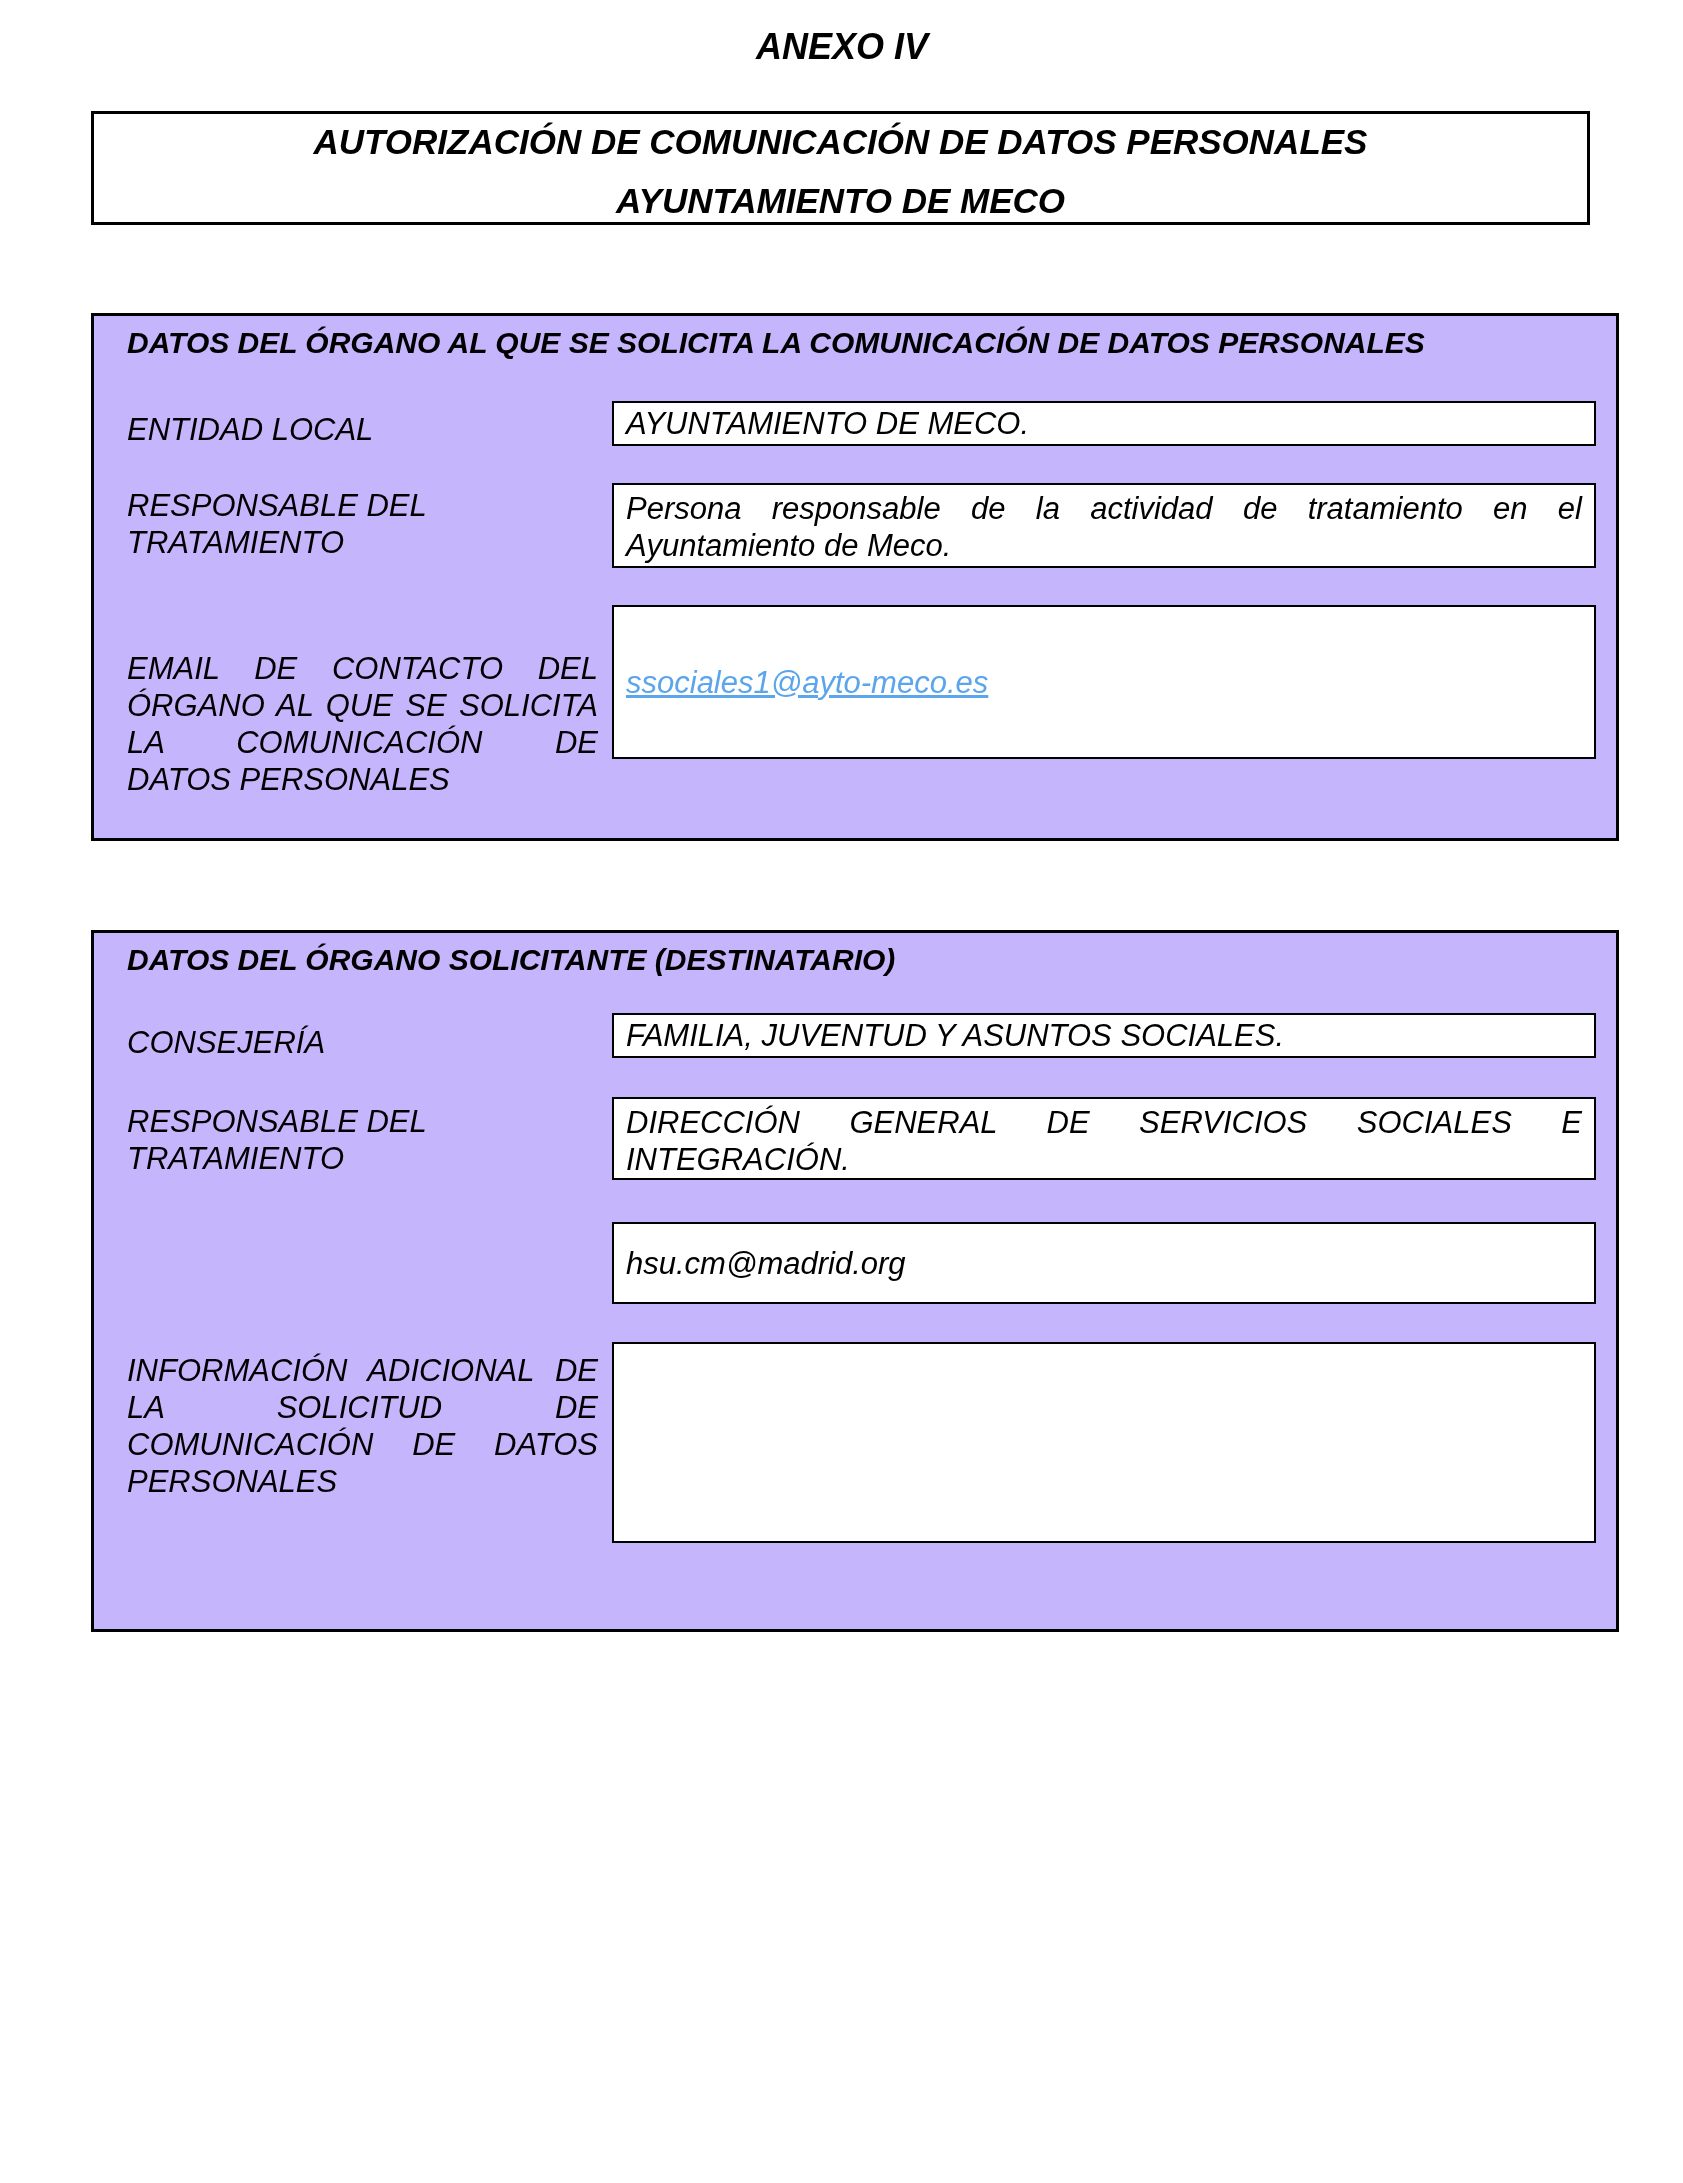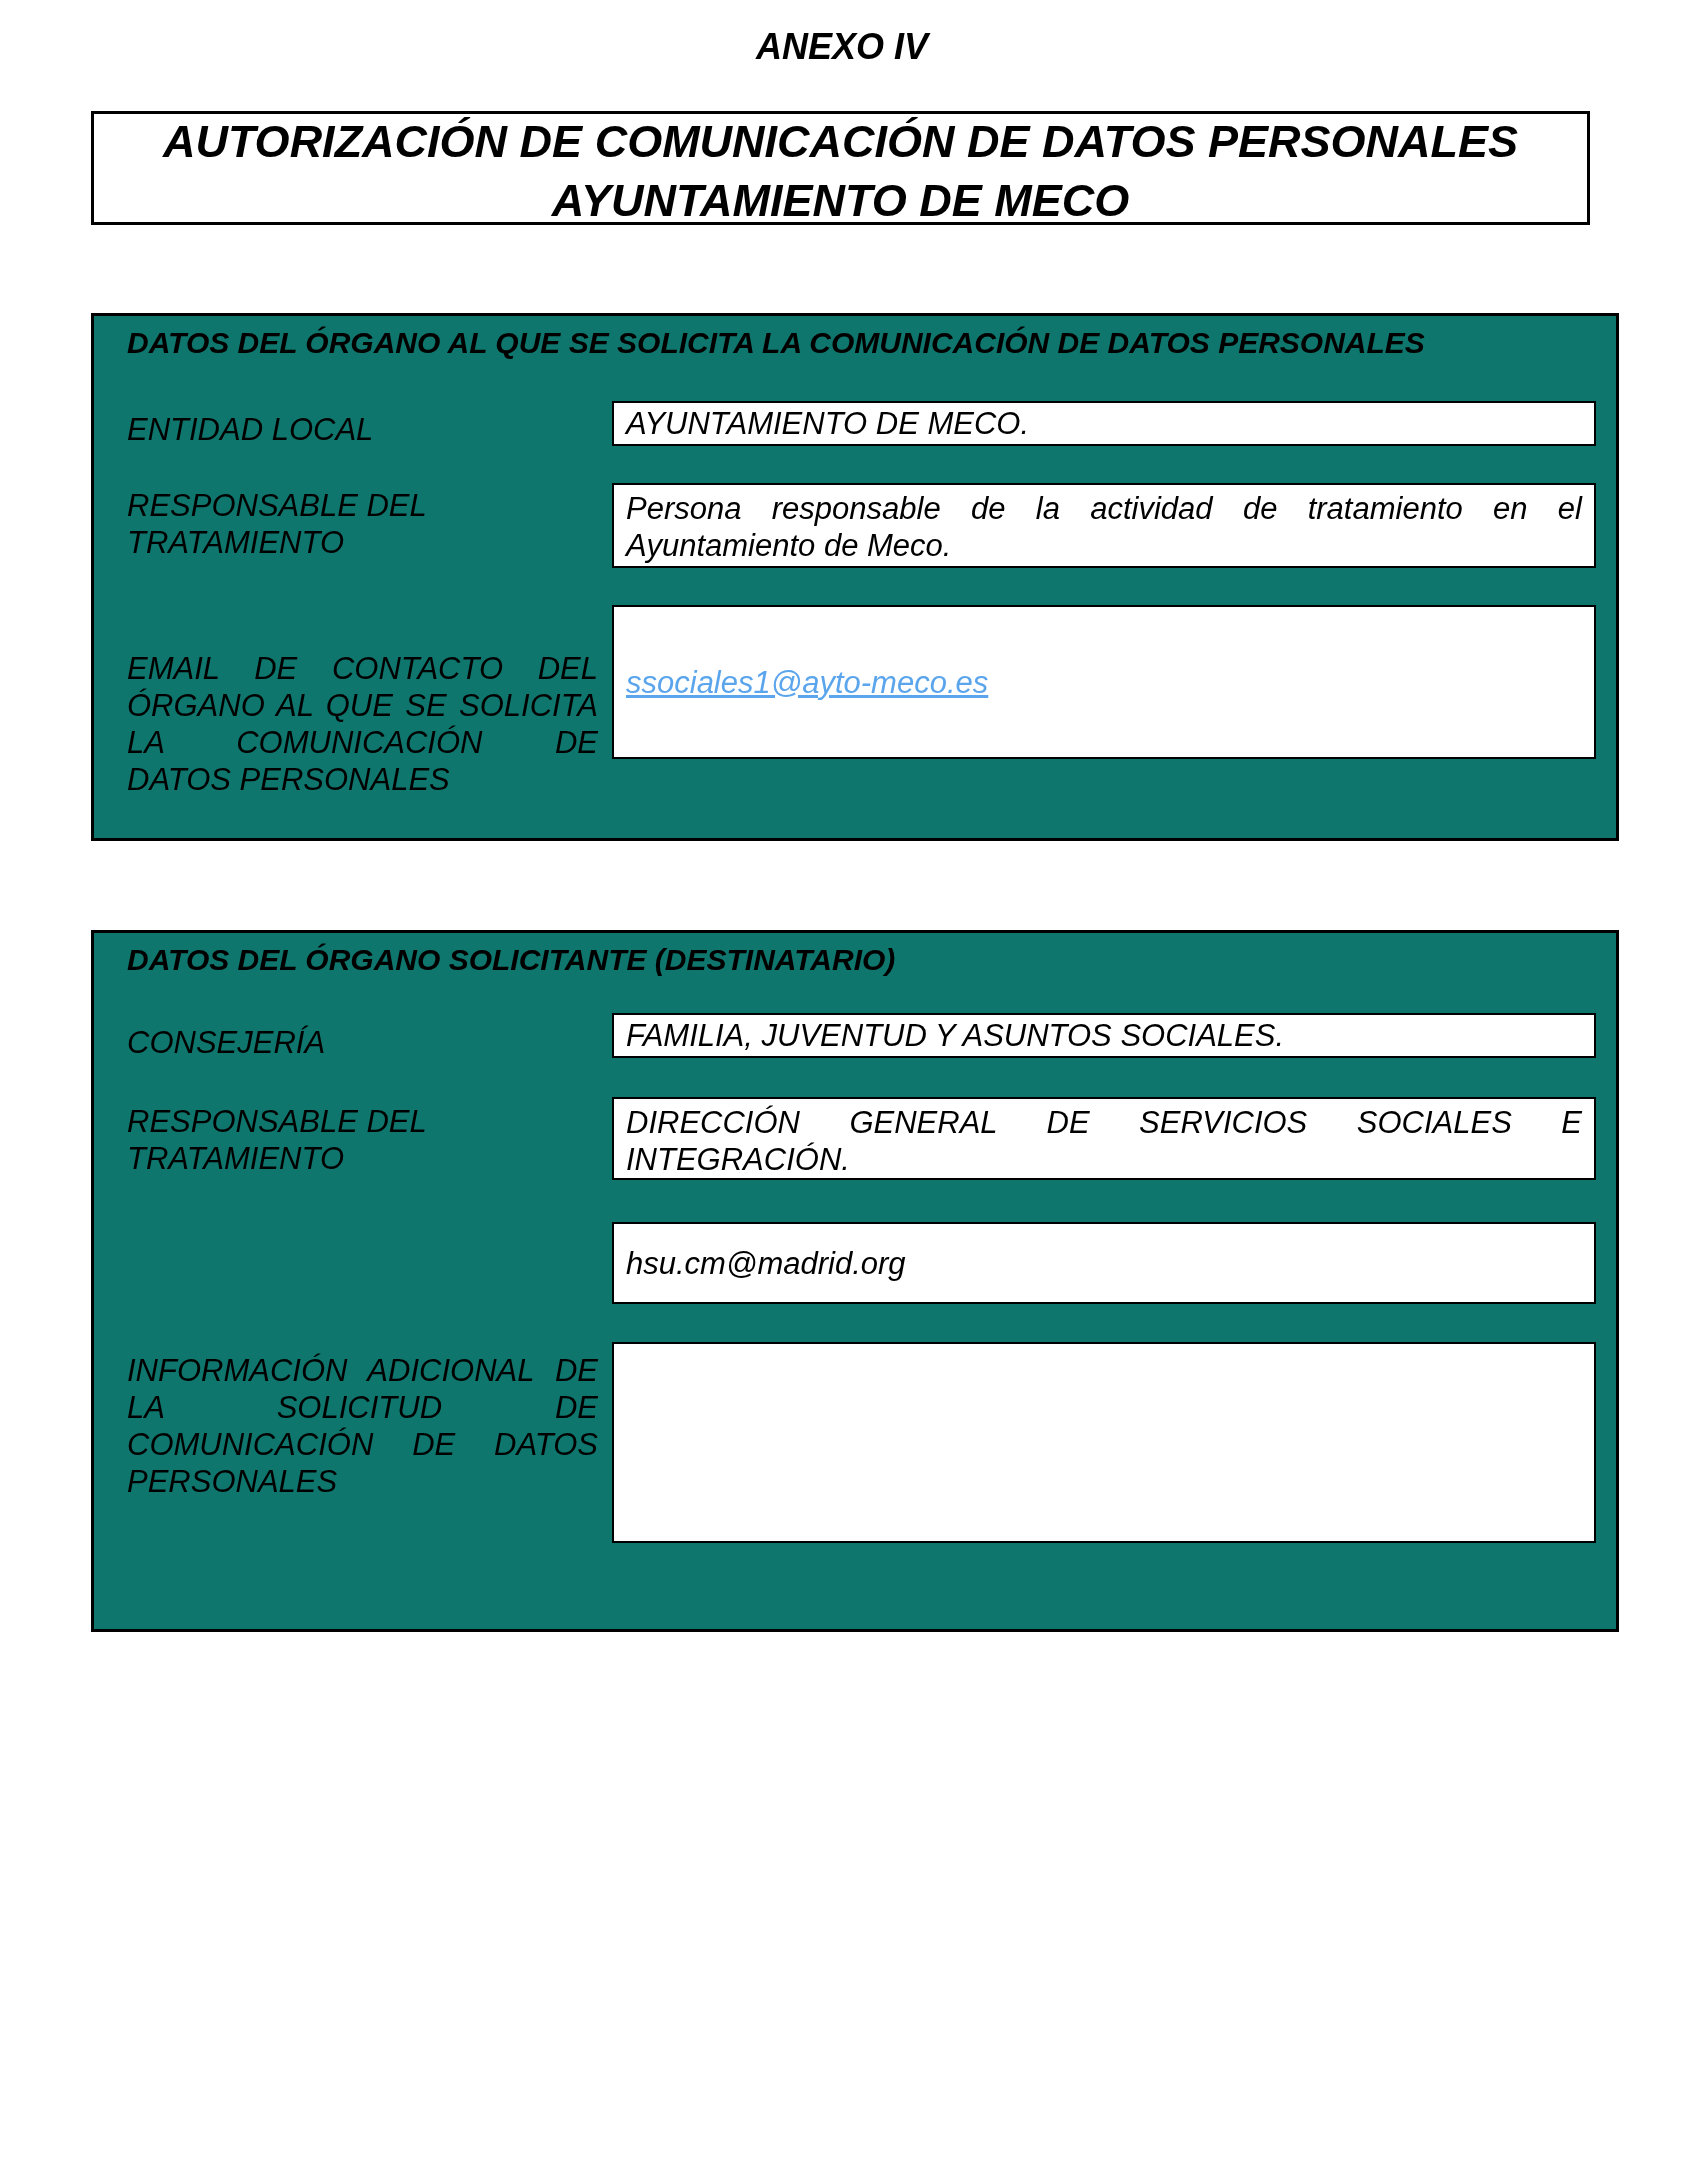--- a/index.html
+++ b/index.html
@@ -32,34 +32,34 @@
     width: 1499px; height: 114px;
     border: 3px solid #000000;
     display: flex;
     flex-direction: column;
     align-items: center;
     justify-content: flex-start;
     padding-top: 9px;
     gap: 21px;
   }
   .heading-box .hline {
-    font-size: 45px;
+    font-size: 35px;
     font-weight: bold;
     line-height: 38px;
     text-align: center;
     white-space: nowrap;
   }
 
   
   .section-box {
     position: absolute;
     left: 91px;
     width: 1528px;
     border: 3px solid #000000;
-    background: #0f766e;
+    background: #c4b5fd;
     padding-left: 18px;
   }
   .section-1 { top: 313px;  height: 528px; }
   .section-2 { top: 930px; height: 702px; }
 
   .section-header {
     position: absolute;
     left: 33px; top: 9px;
     font-size: 30px;
     font-weight: bold;

